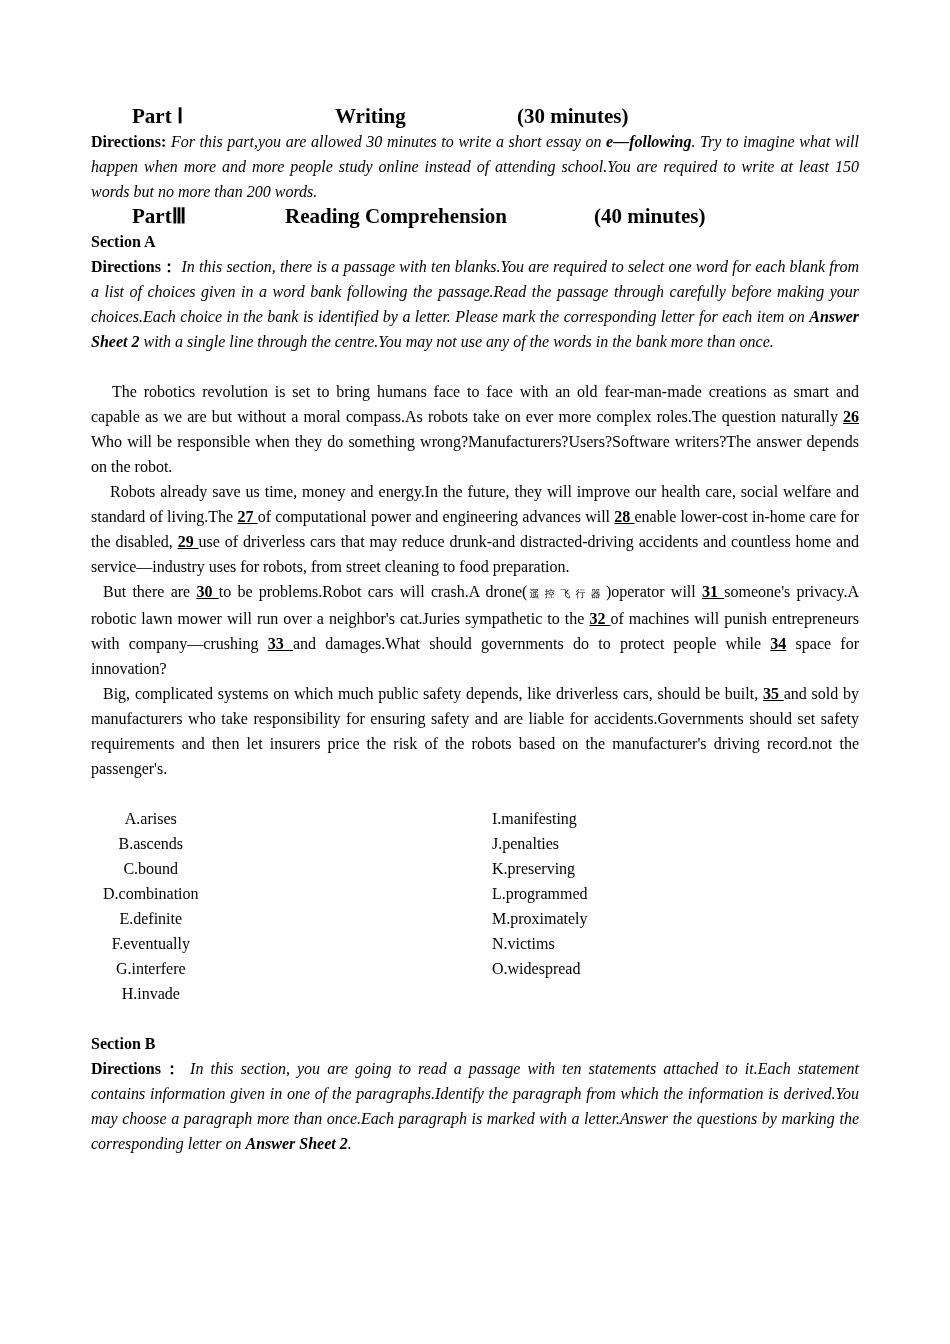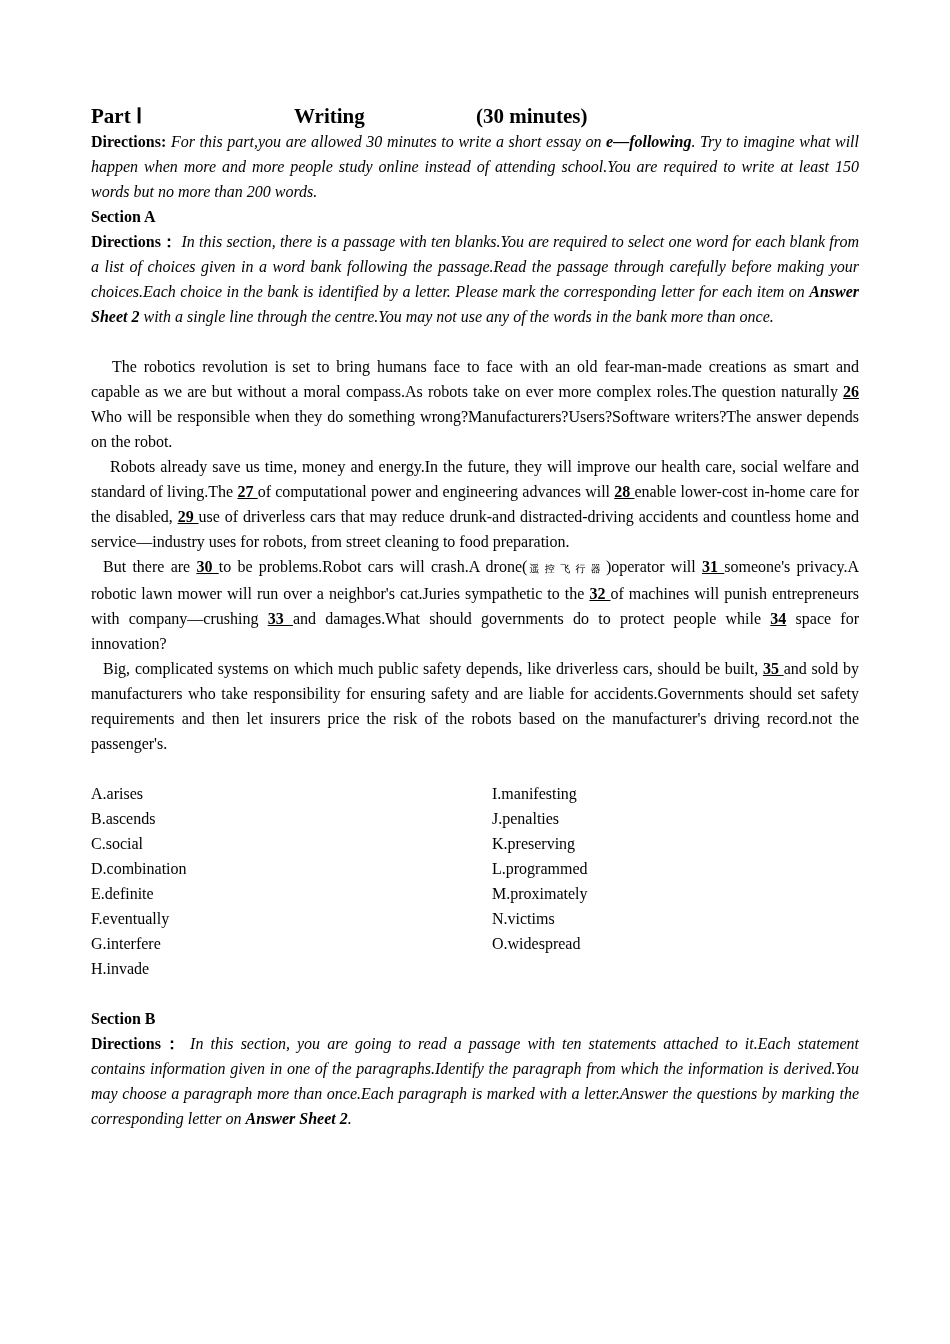--- a/index.html
+++ b/index.html
@@ -18,58 +18,63 @@
     width: 768px;
   }
   .part-heading {
     font-weight: bold;
     font-size: 21px;
     line-height: 25px;
     height: 25px;
     position: relative;
     white-space: nowrap;
   }
-  .part-heading span { position: absolute; top: 0; }
+  .part-heading span { position: absolute; top: 0; margin-left: 41px; }
   .line {
     font-size: 16px;
     line-height: 25px;
   }
   .justify { text-align: justify; }
   .bold { font-weight: bold; }
   .ital { font-style: italic; }
   .blank { text-decoration: underline; font-weight: bold; }
   .indent1 { text-indent: 21px; }
   .indent2 { text-indent: 19px; }
   .indent3 { text-indent: 12px; }
   .gap { height: 25px; }
   .bank {
     position: relative;
     height: 200px;
     font-size: 16px;
     line-height: 25px;
   }
   .bank .col { position: absolute; top: 0; }
-  .bank .col-left { left: 0; }
+  .bank .col-left { left: 12px; text-align: center; }
   .bank .col-right { left: 401px; }
   .cjk { letter-spacing: 3px; font-family: "DejaVu Sans", sans-serif; font-size: 10px; }
 </style>
 </head>
 <body>
 
 <div class="page">
 
   <div class="part-heading">
     <span style="left:0">Part Ⅰ</span>
     <span style="left:203px">Writing</span>
     <span style="left:385px">(30 minutes)</span>
   </div>
   <div class="line justify">
     <span class="bold">Directions:</span><span class="ital"> For this part,you are allowed 30 minutes to write a short essay on </span><span class="ital bold">e—following</span><span class="ital">. Try to imagine what will happen when more and more people study online instead of attending school.You are required to write at least 150 words but no more than 200 words.</span>
   </div>
 
+  <div class="part-heading">
+    <span style="left:0">PartⅢ</span>
+    <span style="left:153px">Reading Comprehension</span>
+    <span style="left:462px">(40 minutes)</span>
+  </div>
 
   <div class="line bold">Section A</div>
   <div class="line justify">
     <span class="bold">Directions：</span><span class="ital"> In this section, there is a passage with ten blanks.You are required to select one word for each blank from a list of choices given in a word bank following the passage.Read the passage through carefully before making your choices.Each choice in the bank is identified by a letter. Please mark the corresponding letter for each item on </span><span class="ital bold">Answer Sheet 2</span><span class="ital"> with a single line through the centre.You may not use any of the words in the bank more than once.</span>
   </div>
 
   <div class="gap"></div>
 
   <div class="line justify indent1">
     <span>The robotics revolution is set to bring humans face to face with an old fear-man-made creations as smart and capable as we are but without a moral compass.As robots take on ever more complex roles.The question naturally </span><span class="blank">26 </span><span>Who will be responsible when they do something wrong?Manufacturers?Users?Software writers?The answer depends on the robot.</span>
@@ -86,21 +91,21 @@
   <div class="line justify indent3">
     <span>Big, complicated systems on which much public safety depends, like driverless cars, should be built, </span><span class="blank">35 </span><span> and sold by manufacturers who take responsibility for ensuring safety and are liable for accidents.Governments should set safety requirements and then let insurers price the risk of the robots based on the manufacturer's driving record.not the passenger's.</span>
   </div>
 
   <div class="gap"></div>
 
   <div class="bank">
     <div class="col col-left">
       <div>A.arises</div>
       <div>B.ascends</div>
-      <div>C.social</div>
+      <div>C.bound</div>
       <div>D.combination</div>
       <div>E.definite</div>
       <div>F.eventually</div>
       <div>G.interfere</div>
       <div>H.invade</div>
     </div>
     <div class="col col-right">
       <div>I.manifesting</div>
       <div>J.penalties</div>
       <div>K.preserving</div>

